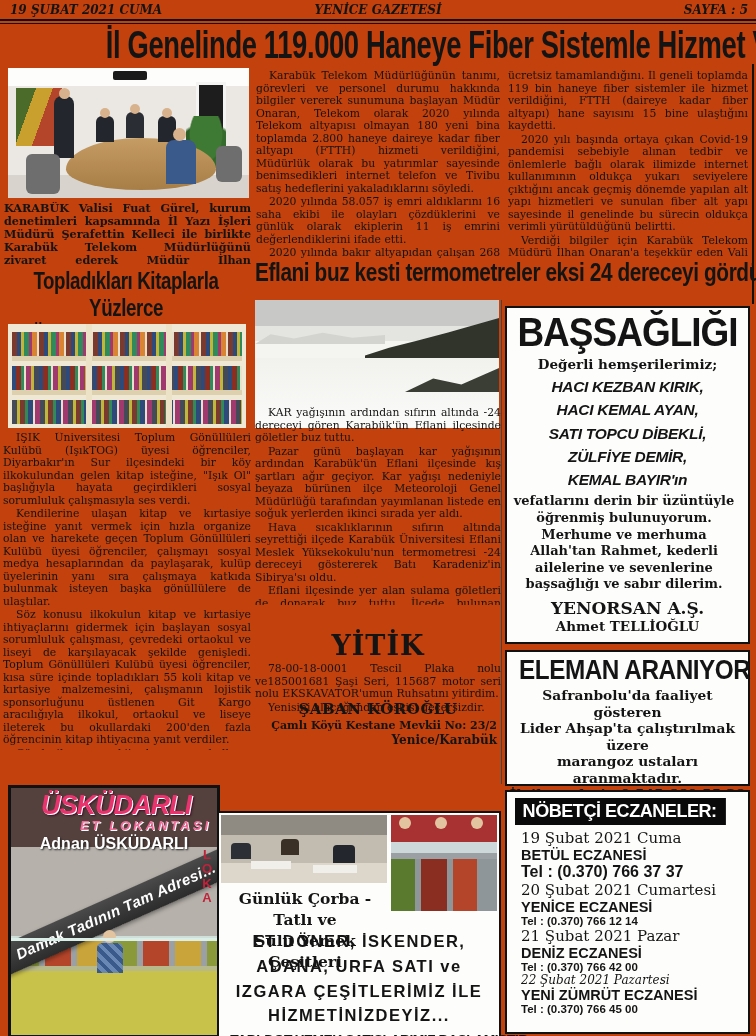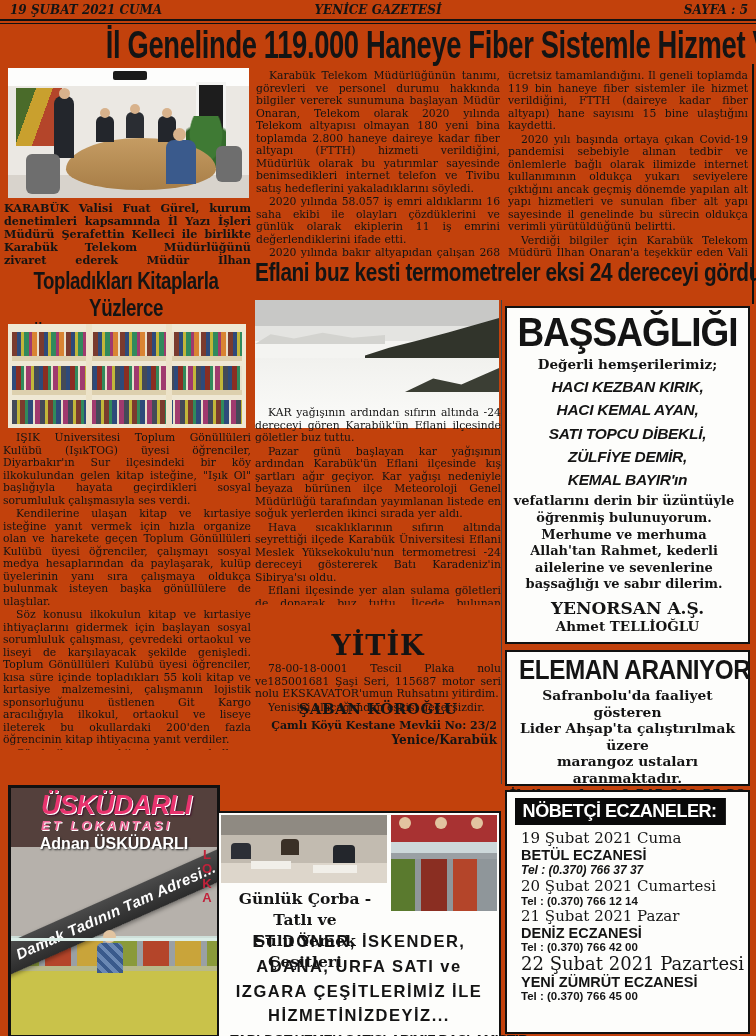--- a/index.html
+++ b/index.html
@@ -78,21 +78,21 @@
     <div class="abs" style="left:4px;top:32px;width:230px;height:5px;background:#ddd0ae;"></div>
     <div class="abs" style="left:4px;top:42px;width:230px;height:24px;background:repeating-linear-gradient(90deg,#2e4a7a 0 4px,#8a2e22 4px 9px,#318a5c 9px 12px,#e8e0cc 12px 14px,#a03a6e 14px 19px,#c2b63a 19px 22px,#444a58 22px 27px);"></div>
     <div class="abs" style="left:4px;top:66px;width:230px;height:5px;background:#ddd0ae;"></div>
     <div class="abs" style="left:4px;top:76px;width:230px;height:24px;background:repeating-linear-gradient(90deg,#444a58 0 5px,#c2b63a 5px 8px,#7a3b2e 8px 13px,#318a5c 13px 16px,#2e4a7a 16px 21px,#e8e0cc 21px 23px,#a03a6e 23px 28px);"></div>
     <div class="abs" style="left:78px;top:0;width:6px;height:104px;background:#ece2c8;"></div>
     <div class="abs" style="left:158px;top:0;width:6px;height:104px;background:#ece2c8;"></div>
   </div>
 
   <div class="abs body-txt just" style="left:3px;top:432px;width:248px;height:318px;">
     <p class="art">IŞIK Üniversitesi Toplum Gönüllüleri Kulübü (IşıkTOG) üyesi öğrenciler, Diyarbakır'ın Sur ilçesindeki bir köy ilkokulundan gelen kitap isteğine, "Işık Ol" başlığıyla hayata geçirdikleri sosyal sorumluluk çalışmasıyla ses verdi.</p>
-    <p class="art">Kendilerine ulaşan kitap ve kırtasiye isteğine yanıt vermek için hızla organize olan ve harekete geçen Toplum Gönüllüleri Kulübü üyesi öğrenciler, çalışmayı sosyal medya hesaplarından da paylaşarak, kulüp üyelerinin yanı sıra çalışmaya oldukça bulunmak isteyen başka gönüllülere de ulaştılar.</p>
+    <p class="art">Kendilerine ulaşan kitap ve kırtasiye isteğine yanıt vermek için hızla organize olan ve harekete geçen Toplum Gönüllüleri Kulübü üyesi öğrenciler, çalışmayı sosyal medya hesaplarından da paylaşarak, kulüp üyelerinin yanı sıra çalışmaya katkıda bulunmak isteyen başka gönüllülere de ulaştılar.</p>
     <p class="art">Söz konusu ilkokulun kitap ve kırtasiye ihtiyaçlarını gidermek için başlayan sosyal sorumluluk çalışması, çevredeki ortaokul ve liseyi de karşılayacak şekilde genişledi. Toplum Gönüllüleri Kulübü üyesi öğrenciler, kısa süre içinde topladıkları 55 koli kitap ve kırtasiye malzemesini, çalışmanın lojistik sponsorluğunu üstlenen Git Kargo aracılığıyla ilkokul, ortaokul ve liseye ileterek bu okullardaki 200'den fazla öğrencinin kitap ihtiyacına yanıt verdiler.</p>
     <p class="art">Gönderilen kitaplar okulların kütüphanelerindeki raflarda yerlerini alırken kulüp üyesi öğrenciler, kitap okumak isteyen çocuklara ışık olmaya devam edeceklerini söylediler.</p>
   </div>
 
   <div class="abs photo" style="left:255px;top:300px;width:244px;height:128px;background:linear-gradient(#c8c8c6 0 20%,#e4e4e1 20% 32%,#f4f4f1 32% 100%);">
     <div class="abs" style="left:110px;top:18px;width:134px;height:48px;background:#31342b;clip-path:polygon(0 78%,18% 62%,38% 48%,62% 30%,100% 0,100% 100%,0 100%);"></div>
     <div class="abs" style="left:0;top:30px;width:130px;height:14px;background:#d3d3cf;clip-path:polygon(0 100%,12% 30%,30% 60%,52% 20%,75% 55%,100% 35%,100% 100%);"></div>
     <div class="abs" style="left:0;top:58px;width:244px;height:70px;background:linear-gradient(#f1f1ee,#fbfbf9);"></div>
     <div class="abs" style="left:150px;top:62px;width:94px;height:30px;background:#3b3e34;clip-path:polygon(0 100%,30% 55%,60% 75%,100% 20%,100% 100%);"></div>
   </div>
@@ -139,43 +139,44 @@
       <div>rica olunur.</div>
     </div>
   </div>
 
   <div class="abs box" style="left:505px;top:790px;width:241px;height:240px;">
     <div class="sans cond" style="background:#0a0a0a;color:#fff;display:inline-block;margin:6px 0 0 8px;padding:2px 10px 3px 8px;font-size:19px;transform:scaleX(0.95);transform-origin:left;">NÖBETÇİ ECZANELER:</div>
     <div style="padding:4px 0 0 14px;">
       <div>
         <div class="serif" style="font-size:15px;">19 Şubat 2021 Cuma</div>
         <div class="sans" style="font-size:14.5px;font-weight:700;">BETÜL ECZANESİ</div>
-        <div class="sans" style="font-size:12px;font-weight:700;font-style:italic;">Tel : (0.370) 766 37 37</div>
+        <div class="sans" style="font-size:16px;font-weight:700;">Tel : (0.370) 766 37 37</div>
       </div>
       <div>
         <div class="serif" style="font-size:15px;">20 Şubat 2021 Cumartesi</div>
+        <div class="sans" style="font-size:14.5px;font-weight:700;">YENİCE ECZANESİ</div>
         <div class="sans" style="font-size:11.5px;font-weight:700;">Tel : (0.370) 766 12 14</div>
       </div>
       <div>
         <div class="serif" style="font-size:15px;">21 Şubat 2021 Pazar</div>
         <div class="sans" style="font-size:14.5px;font-weight:700;">DENİZ ECZANESİ</div>
         <div class="sans" style="font-size:11.5px;font-weight:700;">Tel : (0.370) 766 42 00</div>
       </div>
       <div>
-        <div class="serif" style="font-size:18px;">22 Şubat 2021 Pazartesi</div>
+        <div class="serif" style="font-size:12px;font-style:italic;">22 Şubat 2021 Pazartesi</div>
         <div class="sans" style="font-size:14.5px;font-weight:700;">YENİ ZÜMRÜT ECZANESİ</div>
         <div class="sans" style="font-size:11.5px;font-weight:700;">Tel : (0.370) 766 45 00</div>
       </div>
     </div>
   </div>
 
   <div class="abs photo" style="left:8px;top:785px;width:206px;height:247px;border:3px solid #111;background:linear-gradient(#54403c 0 24%,#b6b1ab 24% 60%,#cfe0da 60% 62%,#b8b98a 62% 74%,#c9c24a 74% 100%);">
     <div class="abs" style="left:0;top:62%;width:100%;height:10%;background:repeating-linear-gradient(90deg,#8a9a3a 0 28px,#9aa0a4 28px 34px,#b4452a 34px 60px,#9aa0a4 60px 66px,#c9a43a 66px 92px,#9aa0a4 92px 98px);"></div>
     <div class="abs sans" style="left:2px;top:2px;width:100%;font-size:27px;font-weight:800;font-style:italic;color:#e8336e;text-shadow:1px 1px 0 #fff,2px 2px 2px #40102a;letter-spacing:-1px;text-align:center;">ÜSKÜDARLI</div>
-    <div class="abs sans" style="left:30px;top:30px;width:170px;font-size:13px;font-weight:800;font-style:italic;color:#f06a9a;text-shadow:1px 1px 0 #fff;letter-spacing:3px;text-align:left;">ET LOKANTASI</div>
+    <div class="abs sans" style="left:30px;top:30px;width:170px;font-size:13px;font-weight:800;font-style:italic;color:#f06a9a;text-shadow:1px 1px 0 #fff;letter-spacing:3px;text-align:right;">ET LOKANTASI</div>
     <div class="abs sans" style="left:0;top:47px;width:100%;font-size:16px;font-weight:700;color:#fff;text-shadow:1px 1px 2px #222;text-align:center;">Adnan ÜSKÜDARLI</div>
     <div class="abs" style="left:-30px;top:108px;width:270px;height:30px;background:linear-gradient(#4a4a4a,#2c2c2c);transform:rotate(-24deg);box-shadow:0 2px 4px rgba(0,0,0,.4);">
       <div class="sans" style="font-size:15px;font-weight:800;font-style:italic;color:#fff;text-align:center;line-height:30px;letter-spacing:0.5px;">Damak Tadının Tam Adresi...</div>
     </div>
     <div class="abs sans" style="right:3px;top:60px;width:14px;font-size:13px;font-weight:800;color:#c0223a;text-align:center;line-height:1.1;word-break:break-all;">LOKA</div>
     <div class="abs" style="left:92px;top:142px;width:13px;height:13px;background:#e2c4a0;border-radius:50%;"></div>
     <div class="abs" style="left:86px;top:155px;width:26px;height:30px;background:repeating-linear-gradient(45deg,#3a5a8c 0 4px,#6a88b4 4px 8px);border-radius:5px 5px 0 0;"></div>
     <div class="abs" style="left:0;top:150px;width:100%;height:3px;background:#dceee8;"></div>
   </div>
 

